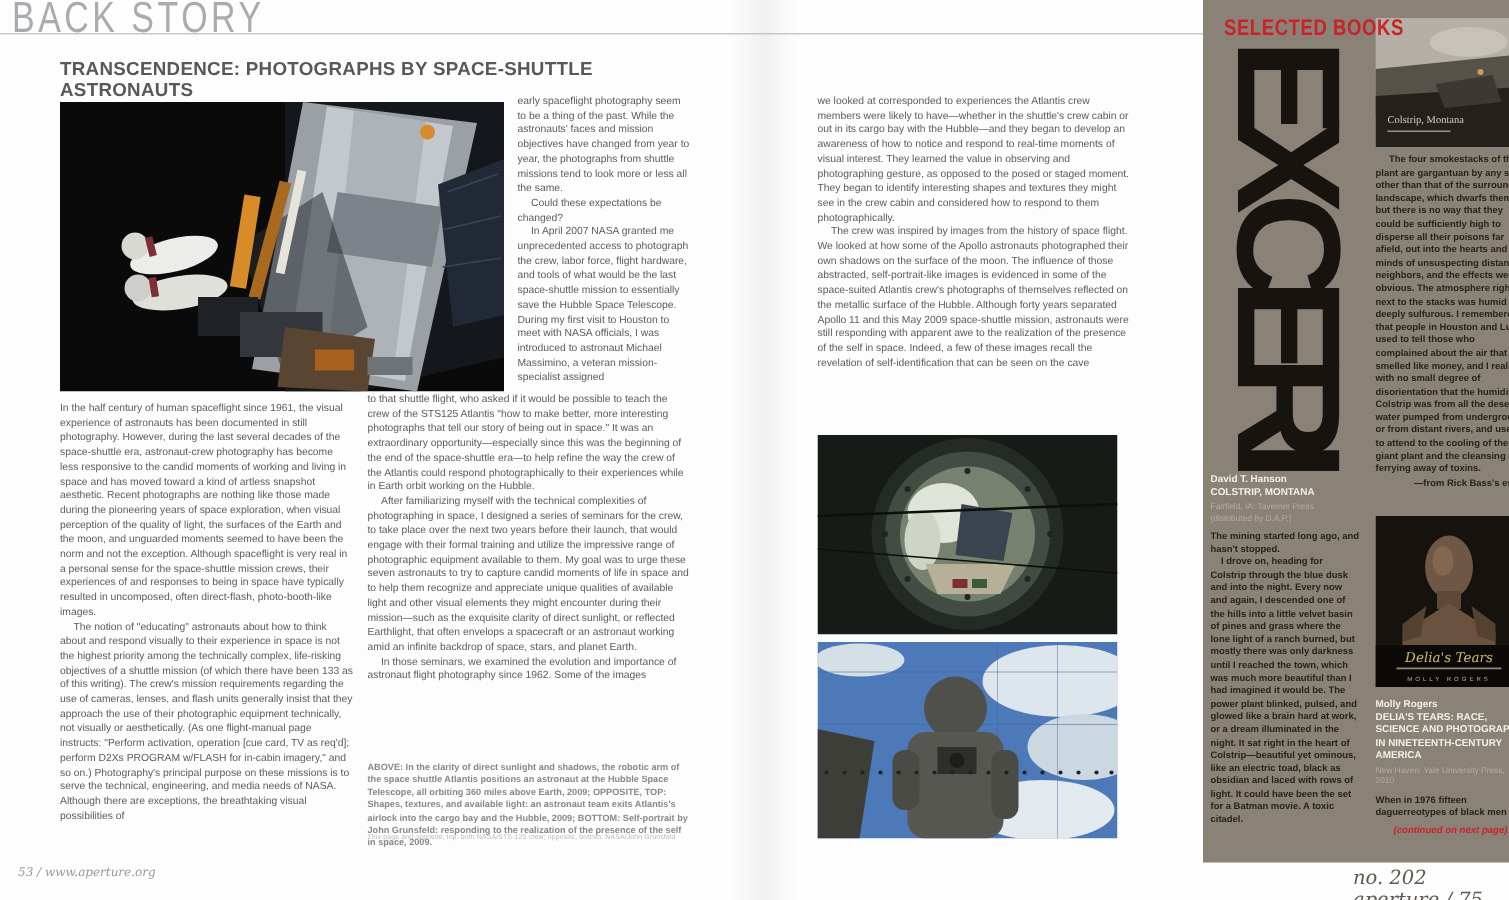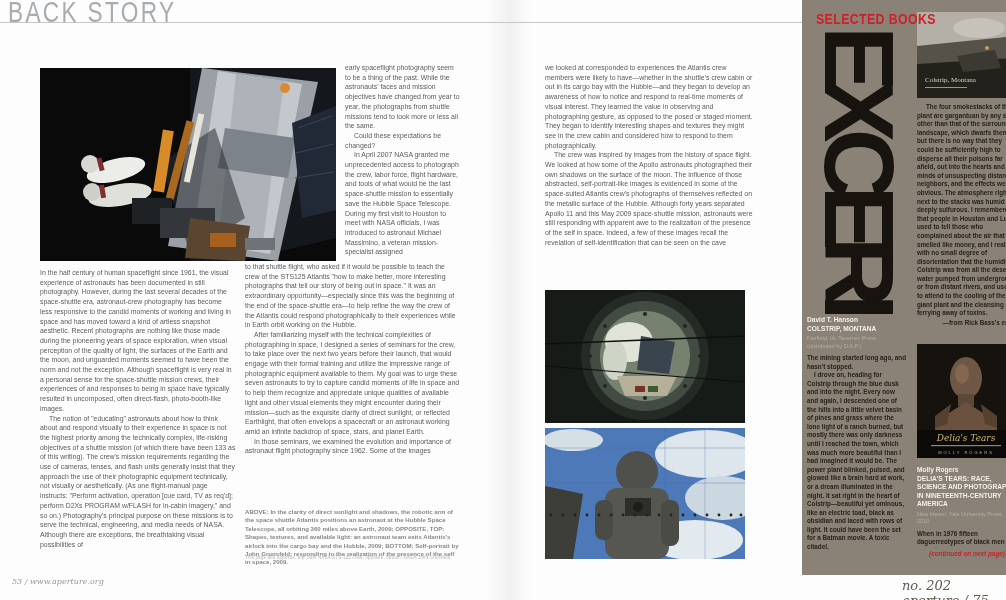--- a/index.html
+++ b/index.html
@@ -91,20 +91,21 @@
   }
 </style>
 </head>
 <body>
 
 <div class="spread">
   <div class="gutter"></div>
   <div class="rule-top"></div>
 
   <div class="kicker">BACK STORY</div>
+  <div class="headline">TRANSCENDENCE: PHOTOGRAPHS BY SPACE-SHUTTLE ASTRONAUTS</div>
 
   <svg class="photo photo-hubble" viewBox="0 0 296 193" aria-hidden="true">
     <rect width="296" height="193" fill="#0a0a0b"></rect>
     <polygon points="150,0 296,0 296,170 200,193 150,193" fill="#14171b"></polygon>
     <polygon points="162,0 278,14 238,193 128,178" fill="#9aa0a6"></polygon>
     <polygon points="178,3 262,16 230,186 152,173" fill="#c3c8cc"></polygon>
     <polygon points="196,6 244,13 222,182 178,175" fill="#adb3b8"></polygon>
     <polygon points="185,60 255,70 248,110 178,100" fill="#7c838a"></polygon>
     <polygon points="252,55 296,38 296,142 262,150" fill="#222936"></polygon>
     <line x1="258" y1="60" x2="292" y2="48" stroke="#3a4456" stroke-width="1"></line>

